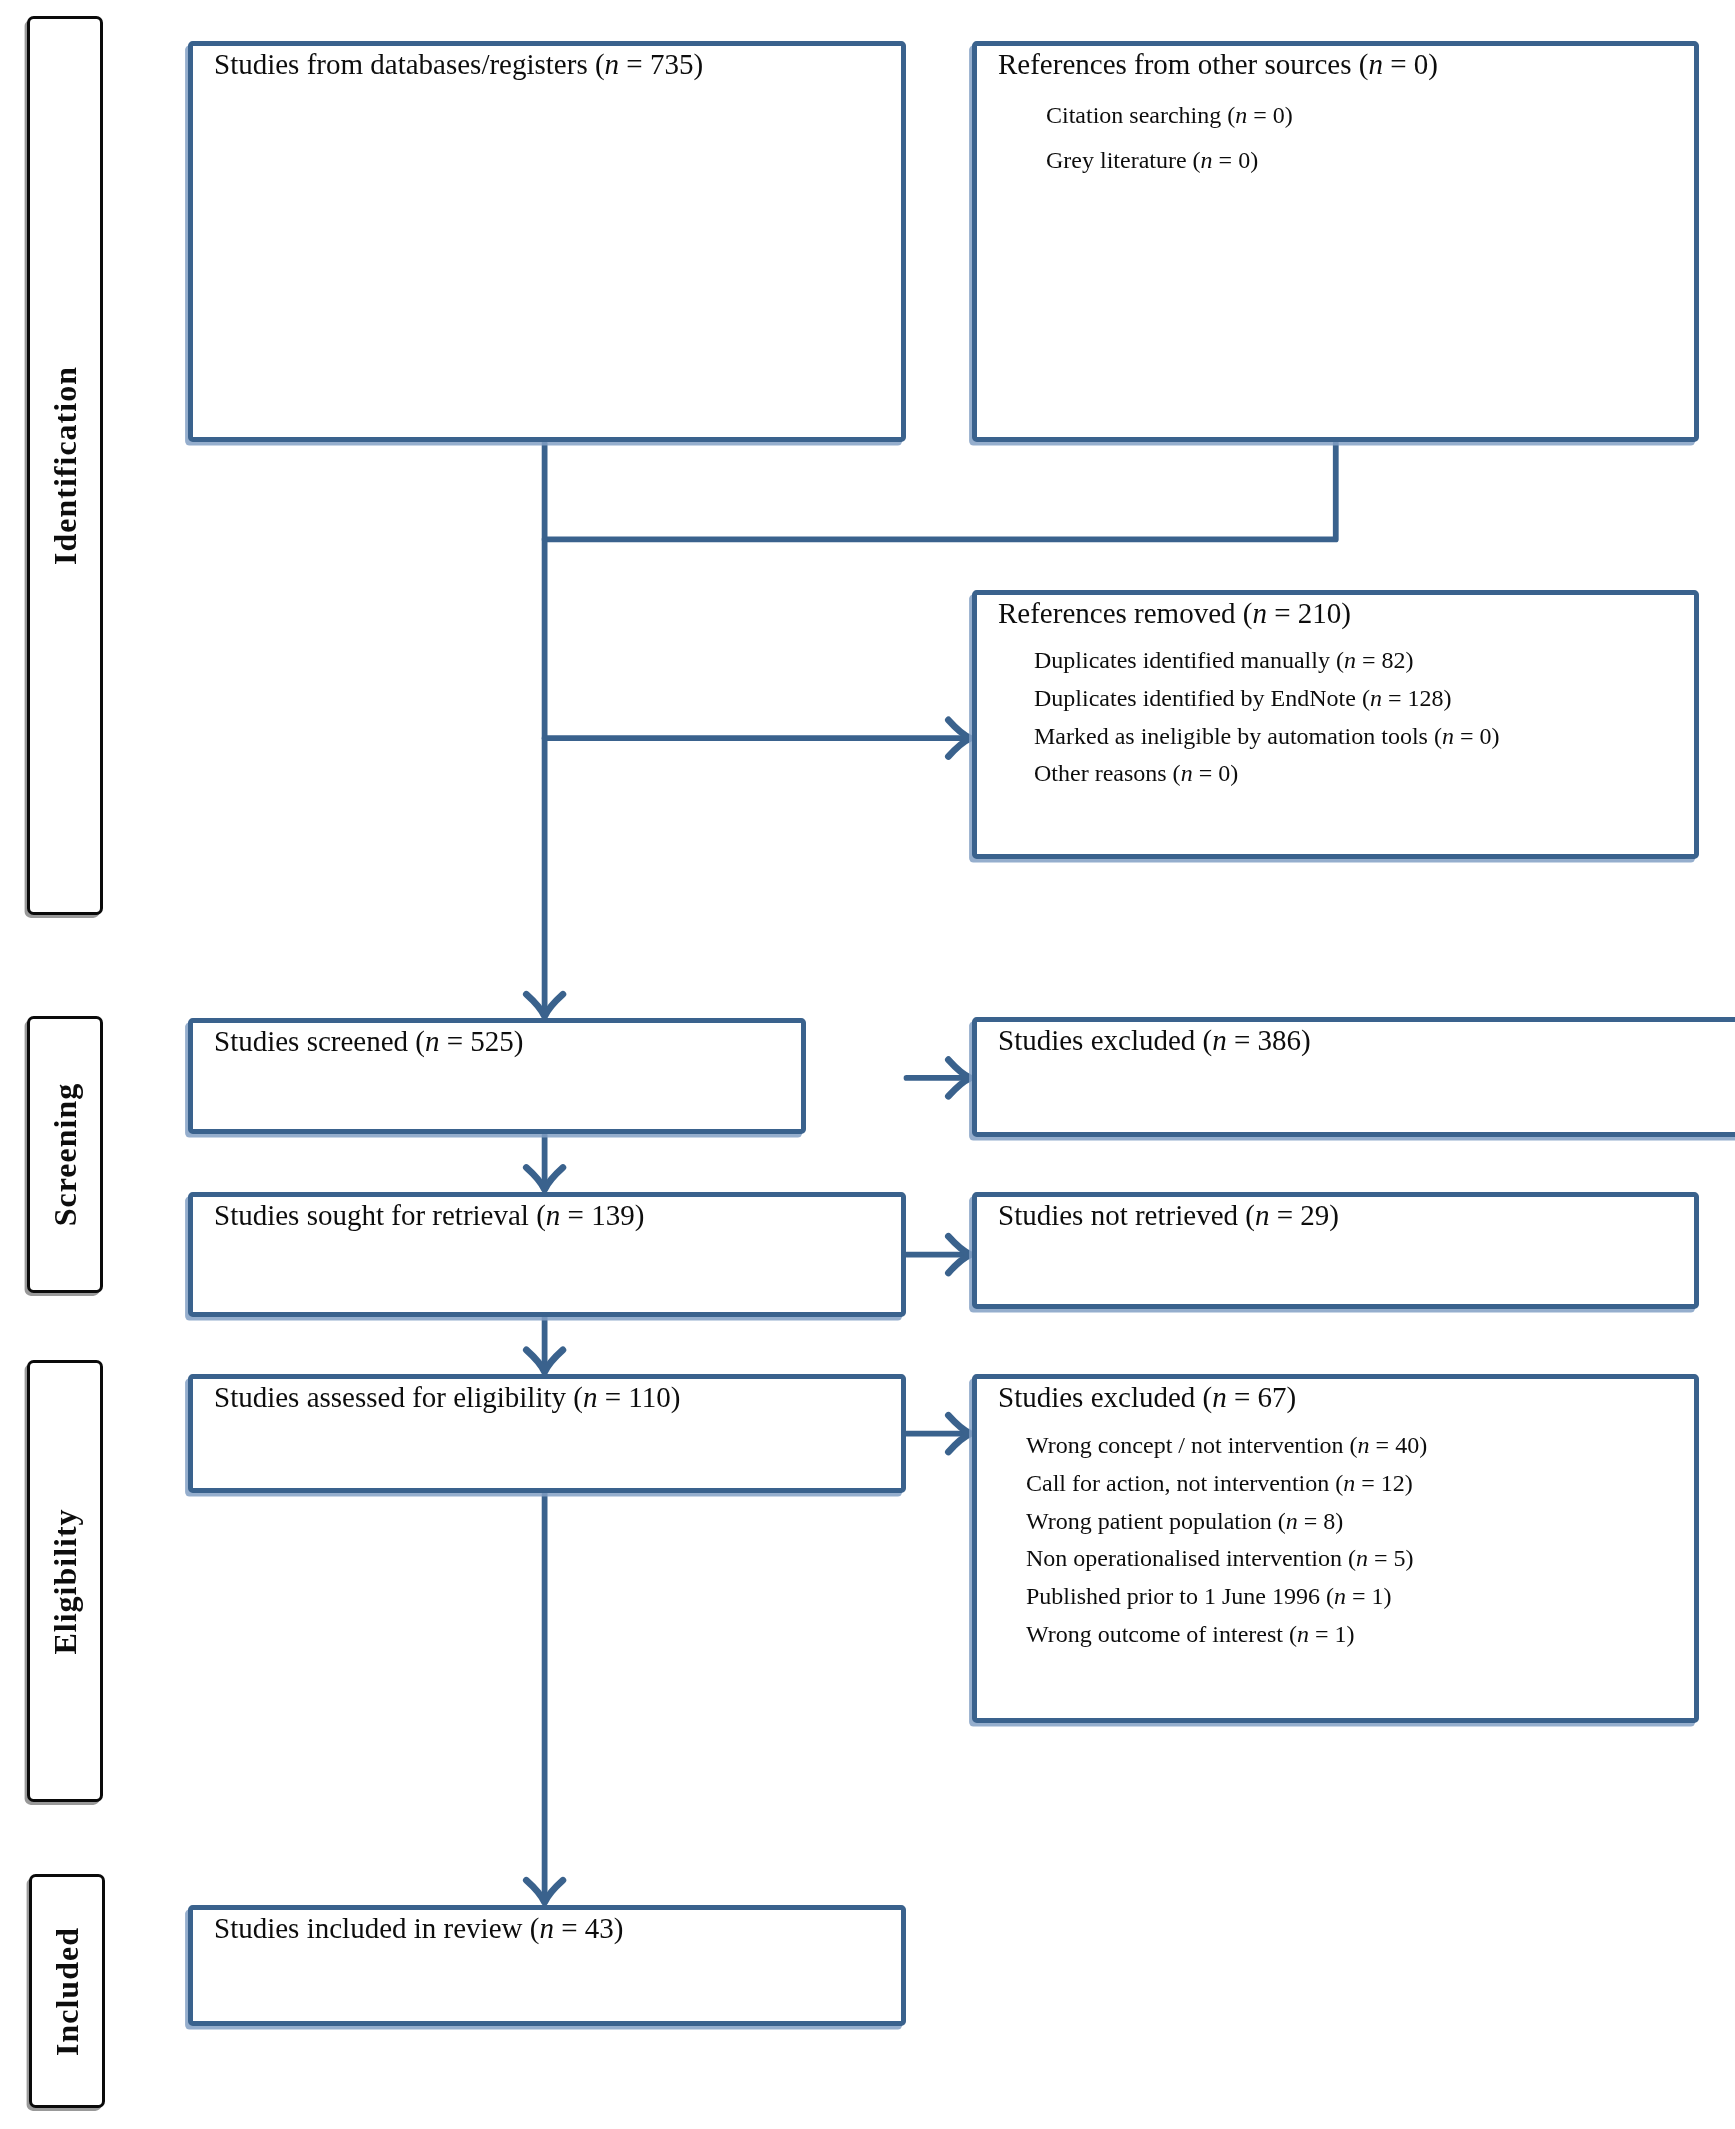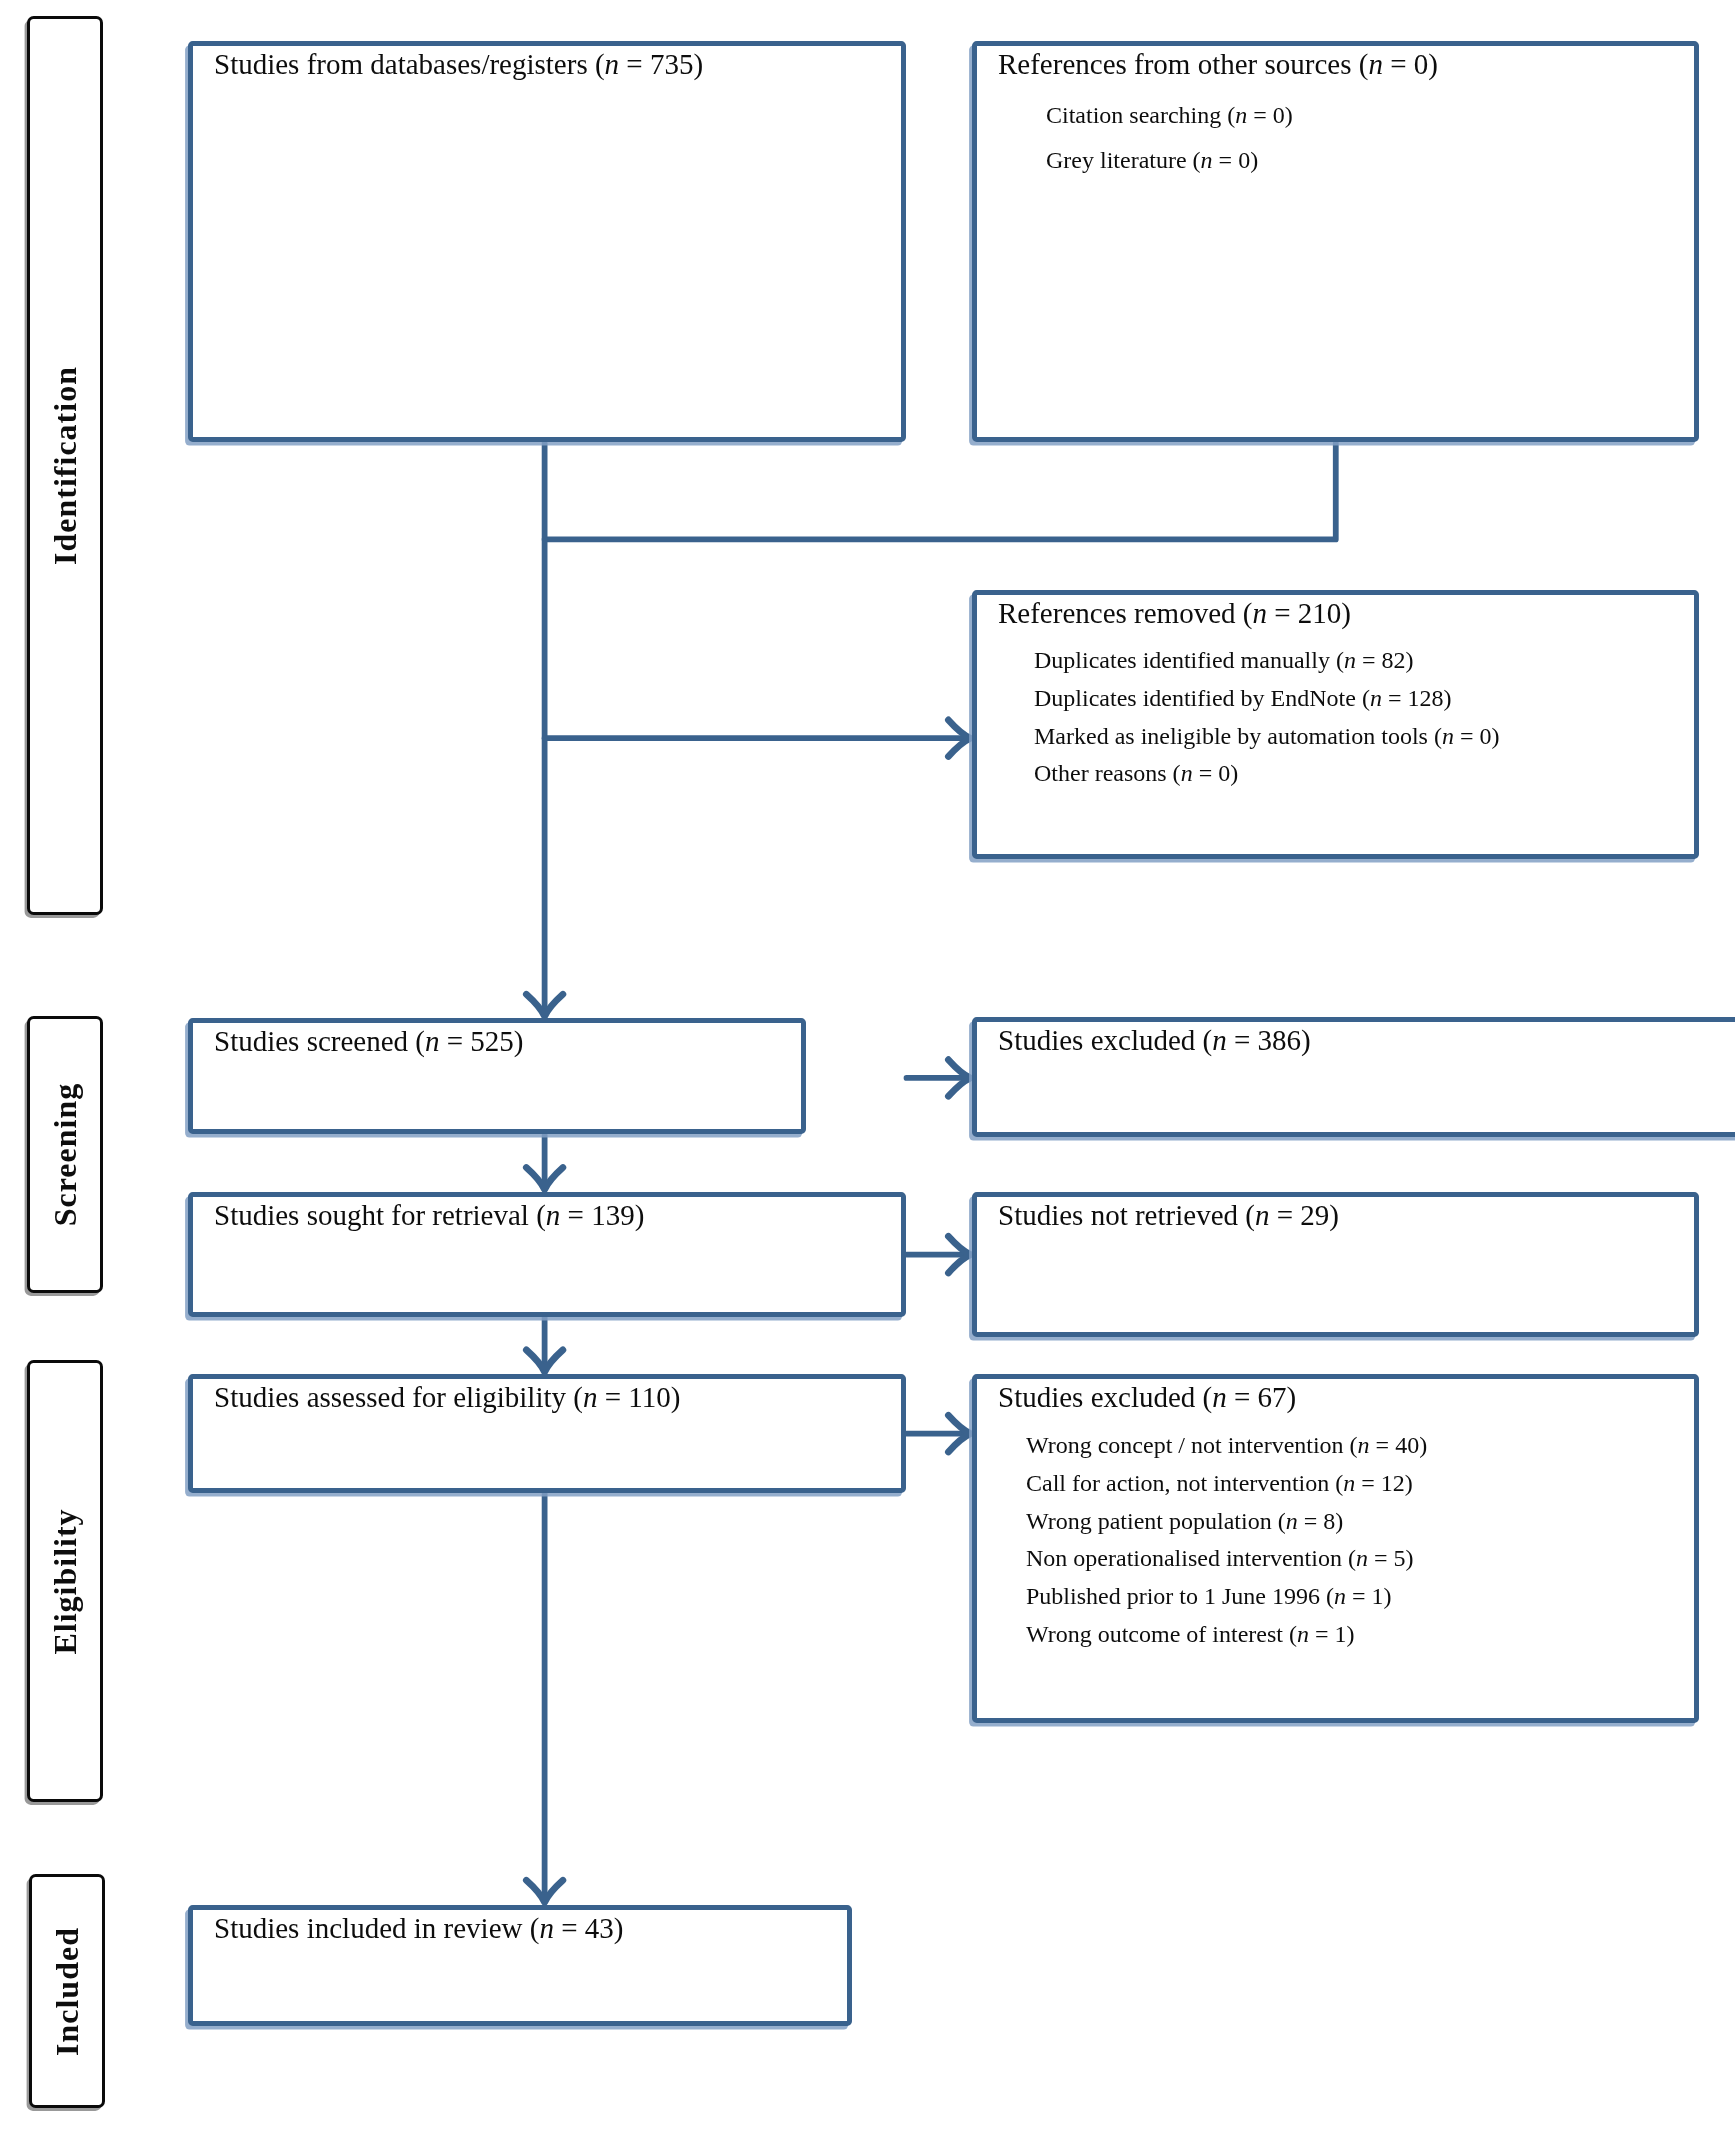--- a/index.html
+++ b/index.html
@@ -55,24 +55,24 @@
     line-height: 30px;
     white-space: nowrap;
   }
 
   #box-databases        { left: 188px;  top: 41px;   width: 718px; height: 401px; }
   #box-other-sources    { left: 972px; top: 41px;   width: 727px; height: 401px; }
   #box-references-removed { left: 972px; top: 590px; width: 727px; height: 269px; }
   #box-screened         { left: 188px;  top: 1018px; width: 618px; height: 116px; }
   #box-excluded-screening { left: 972px; top: 1017px; width: 856px; height: 120px; }
   #box-sought           { left: 188px;  top: 1192px; width: 718px; height: 125px; }
-  #box-not-retrieved    { left: 972px; top: 1192px; width: 727px; height: 145px; }
+  #box-not-retrieved    { left: 972px; top: 1192px; width: 727px; height: 117px; }
   #box-assessed         { left: 188px;  top: 1374px; width: 718px; height: 119px; }
   #box-excluded-eligibility { left: 972px; top: 1374px; width: 727px; height: 349px; font-family: Liberation Serif, serif; }
-  #box-included-review  { left: 188px;  top: 1905px; width: 664px; height: 121px; }
+  #box-included-review  { left: 188px;  top: 1905px; width: 718px; height: 121px; }
 
   #box-other-sources .box-item { margin-left: 48px; margin-top: 14.4px; }
   #box-other-sources .box-title { margin-bottom: 3.9px; }
 
   #box-references-removed .box-title { margin-bottom: 6.7px; }
   #box-references-removed .box-item { margin-left: 36px; margin-top: 7.7px; }
 
   #box-excluded-eligibility .box-title { margin-bottom: 7.7px; }
   #box-excluded-eligibility .box-item { margin-left: 28px; margin-top: 7.7px; }
 

